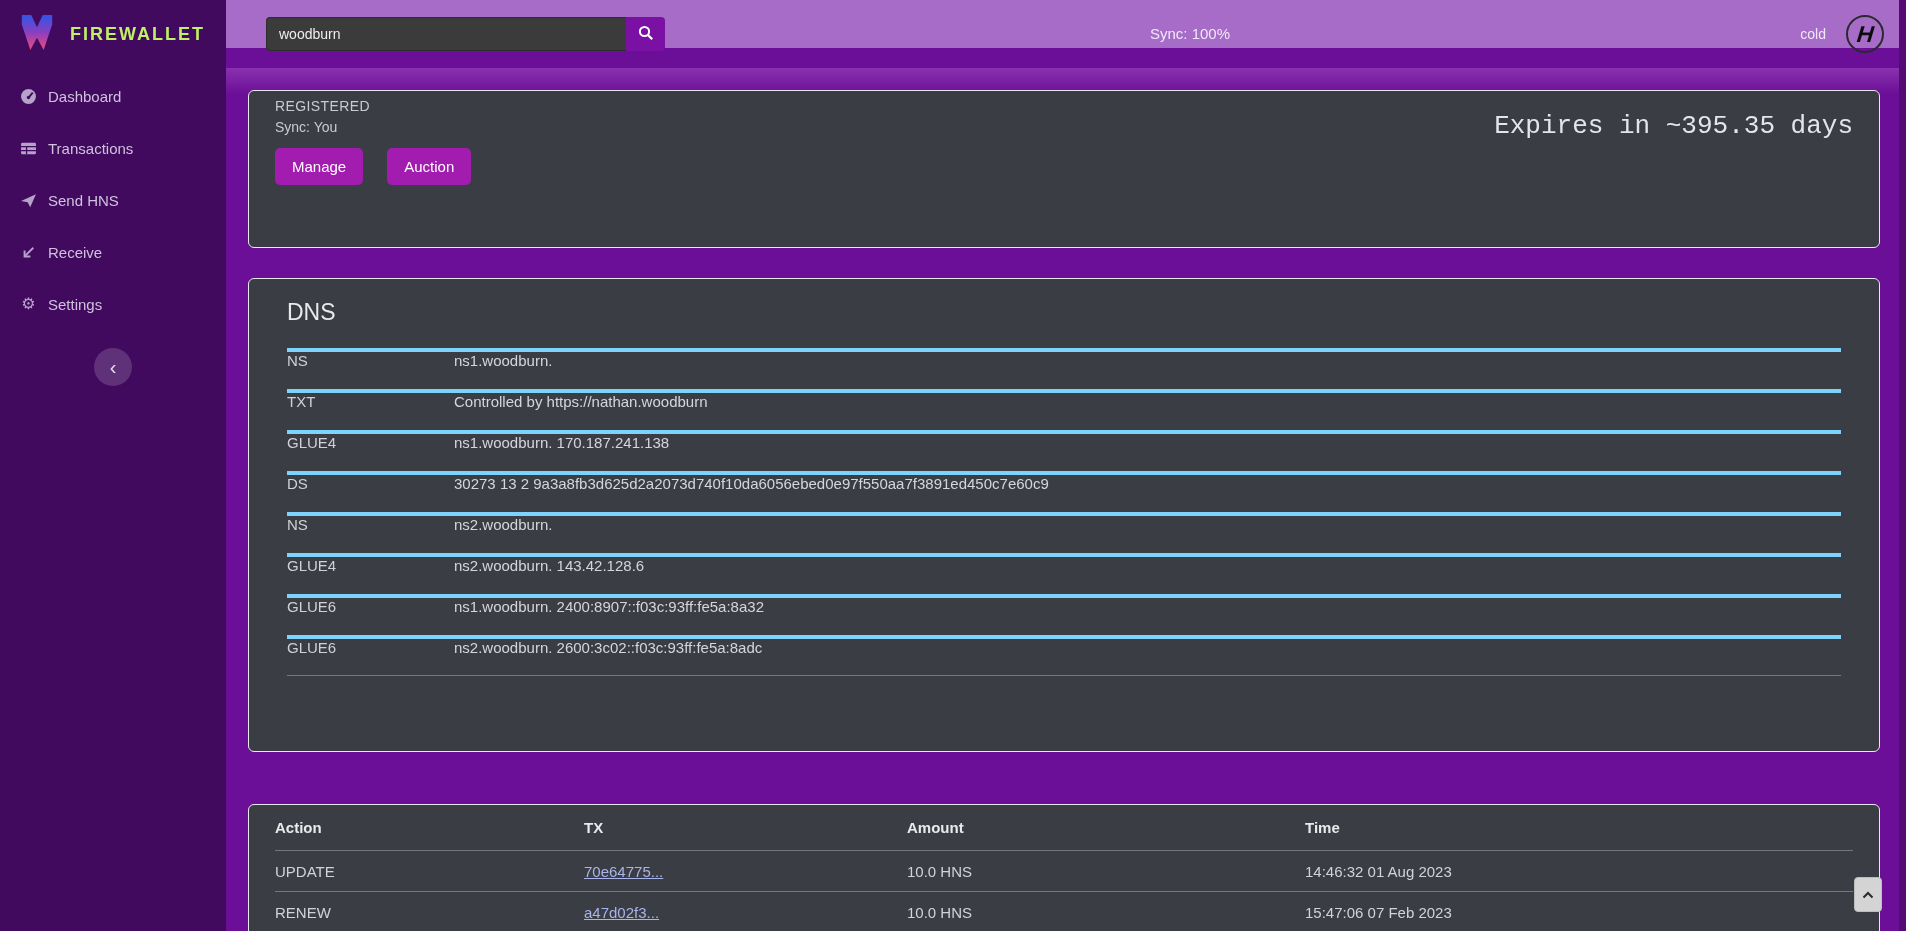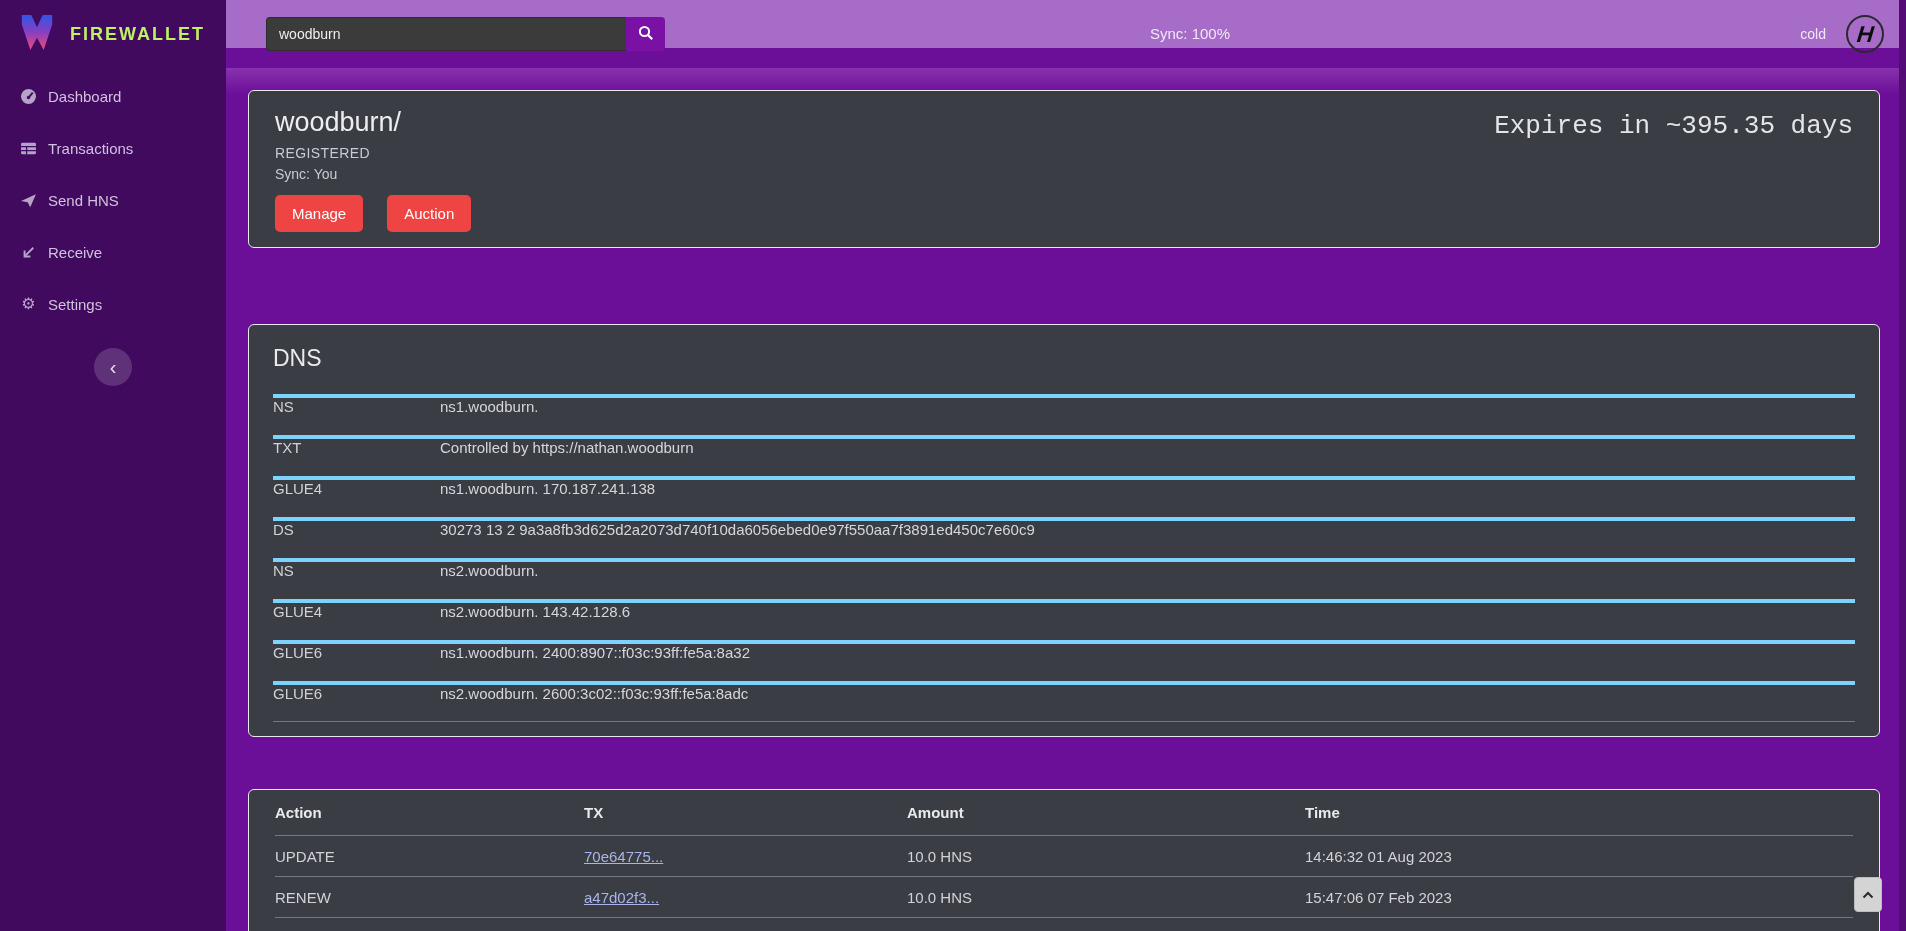--- a/index.html
+++ b/index.html
@@ -50,26 +50,26 @@
   .card { background:#3b3d44; border:1px solid #e8e8ee; border-radius:6px;
     margin:0 26px 0 22px; color:#d2d3d8; position:relative; }
   .card-title { color:#e9eaec; font-size:23px; font-weight:400; padding:20px 0 0 0; }
 
   
   .domain-card { margin-top:22px; height:158px; padding:0 26px; }
   .domain-name { color:#eceef0; font-size:27px; font-weight:400; padding-top:16px; }
   .domain-status { color:#c9cbd0; font-size:14px; margin-top:7px; letter-spacing:0.4px; }
   .domain-owner { color:#c9cbd0; font-size:14px; margin-top:5px; }
   .btn-row { margin-top:13px; display:flex; gap:24px; }
-  .purple-btn { background:#ef4444; color:#ffffff; border:none; border-radius:5px;
+  .purple-btn { background:#a21caf; color:#ffffff; border:none; border-radius:5px;
     font-size:15px; padding:10px 17px; cursor:pointer; font-family:"Liberation Sans", sans-serif; }
   .expires { position:absolute; right:26px; top:20px; color:#e3e5e9; font-size:26px;font-family:Liberation Mono, monospace; }
 
   
-  .dns-card { margin-top:76px; height:413px; padding:0 24px; }
+  .dns-card { margin-top:30px; height:474px; padding:0 38px; }
   .dns-table { margin-top:22px; }
   .dns-row { display:flex; align-items:flex-start; height:41px;
     border-top:4px solid #7dd3fc; font-size:15px; }
   .dns-row:last-child { border-bottom:1px solid #75767e; }
   .dns-type { width:167px; flex:0 0 167px; color:#cfd1d5; }
   .dns-value { white-space:nowrap; color:#d4d6da; }
 
   
   .history-card { margin-top:52px; min-height:240px; padding:0 26px; }
   .h-row { display:flex; align-items:center; font-size:15px; }
@@ -173,21 +173,20 @@
     <span class="wallet-name">cold</span>
     <div class="hns-logo">
       <span class="hns-h">H</span>
     </div>
   </div>
 </div>
 
 <div class="main">
 
   <div class="card domain-card">
-    <div class="domain-name">woodburn/</div>
     <div class="domain-status">REGISTERED</div>
     <div class="domain-owner">Sync: You</div>
     <div class="btn-row">
       <button class="purple-btn">Manage</button>
       <button class="purple-btn">Auction</button>
     </div>
     <div class="expires">Expires in ~395.35 days</div>
   </div>
 
   <div class="card dns-card">

